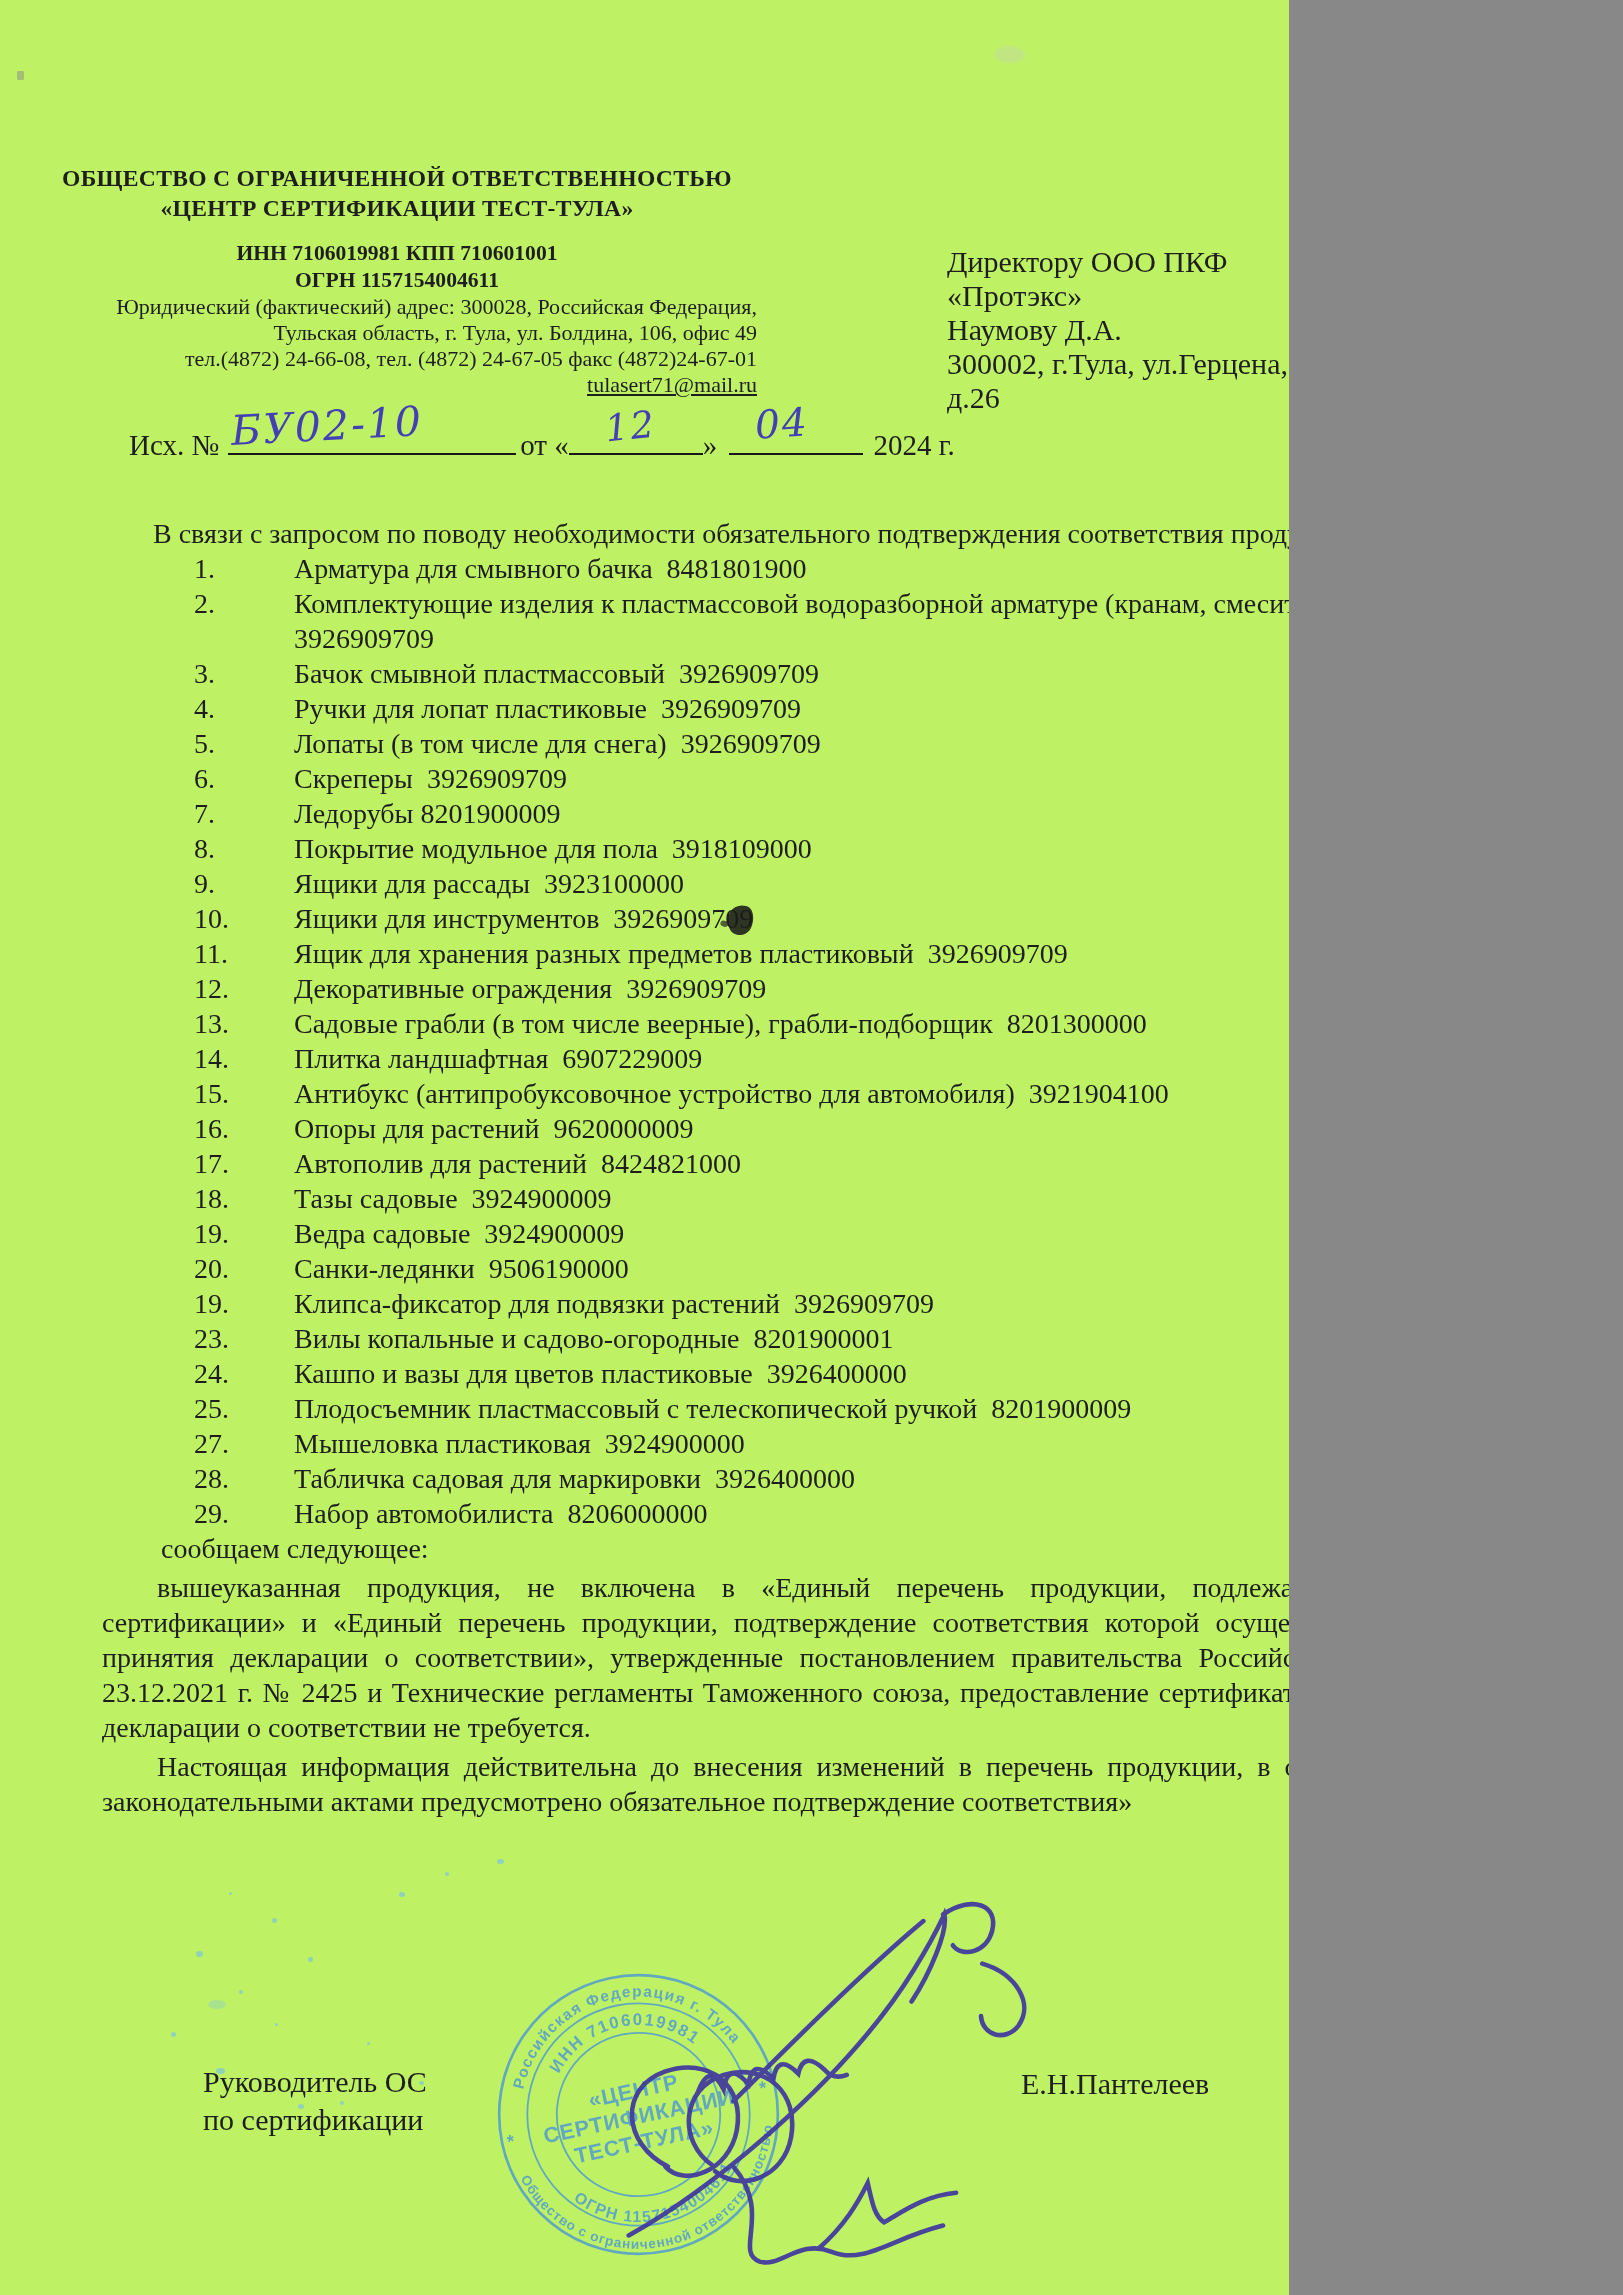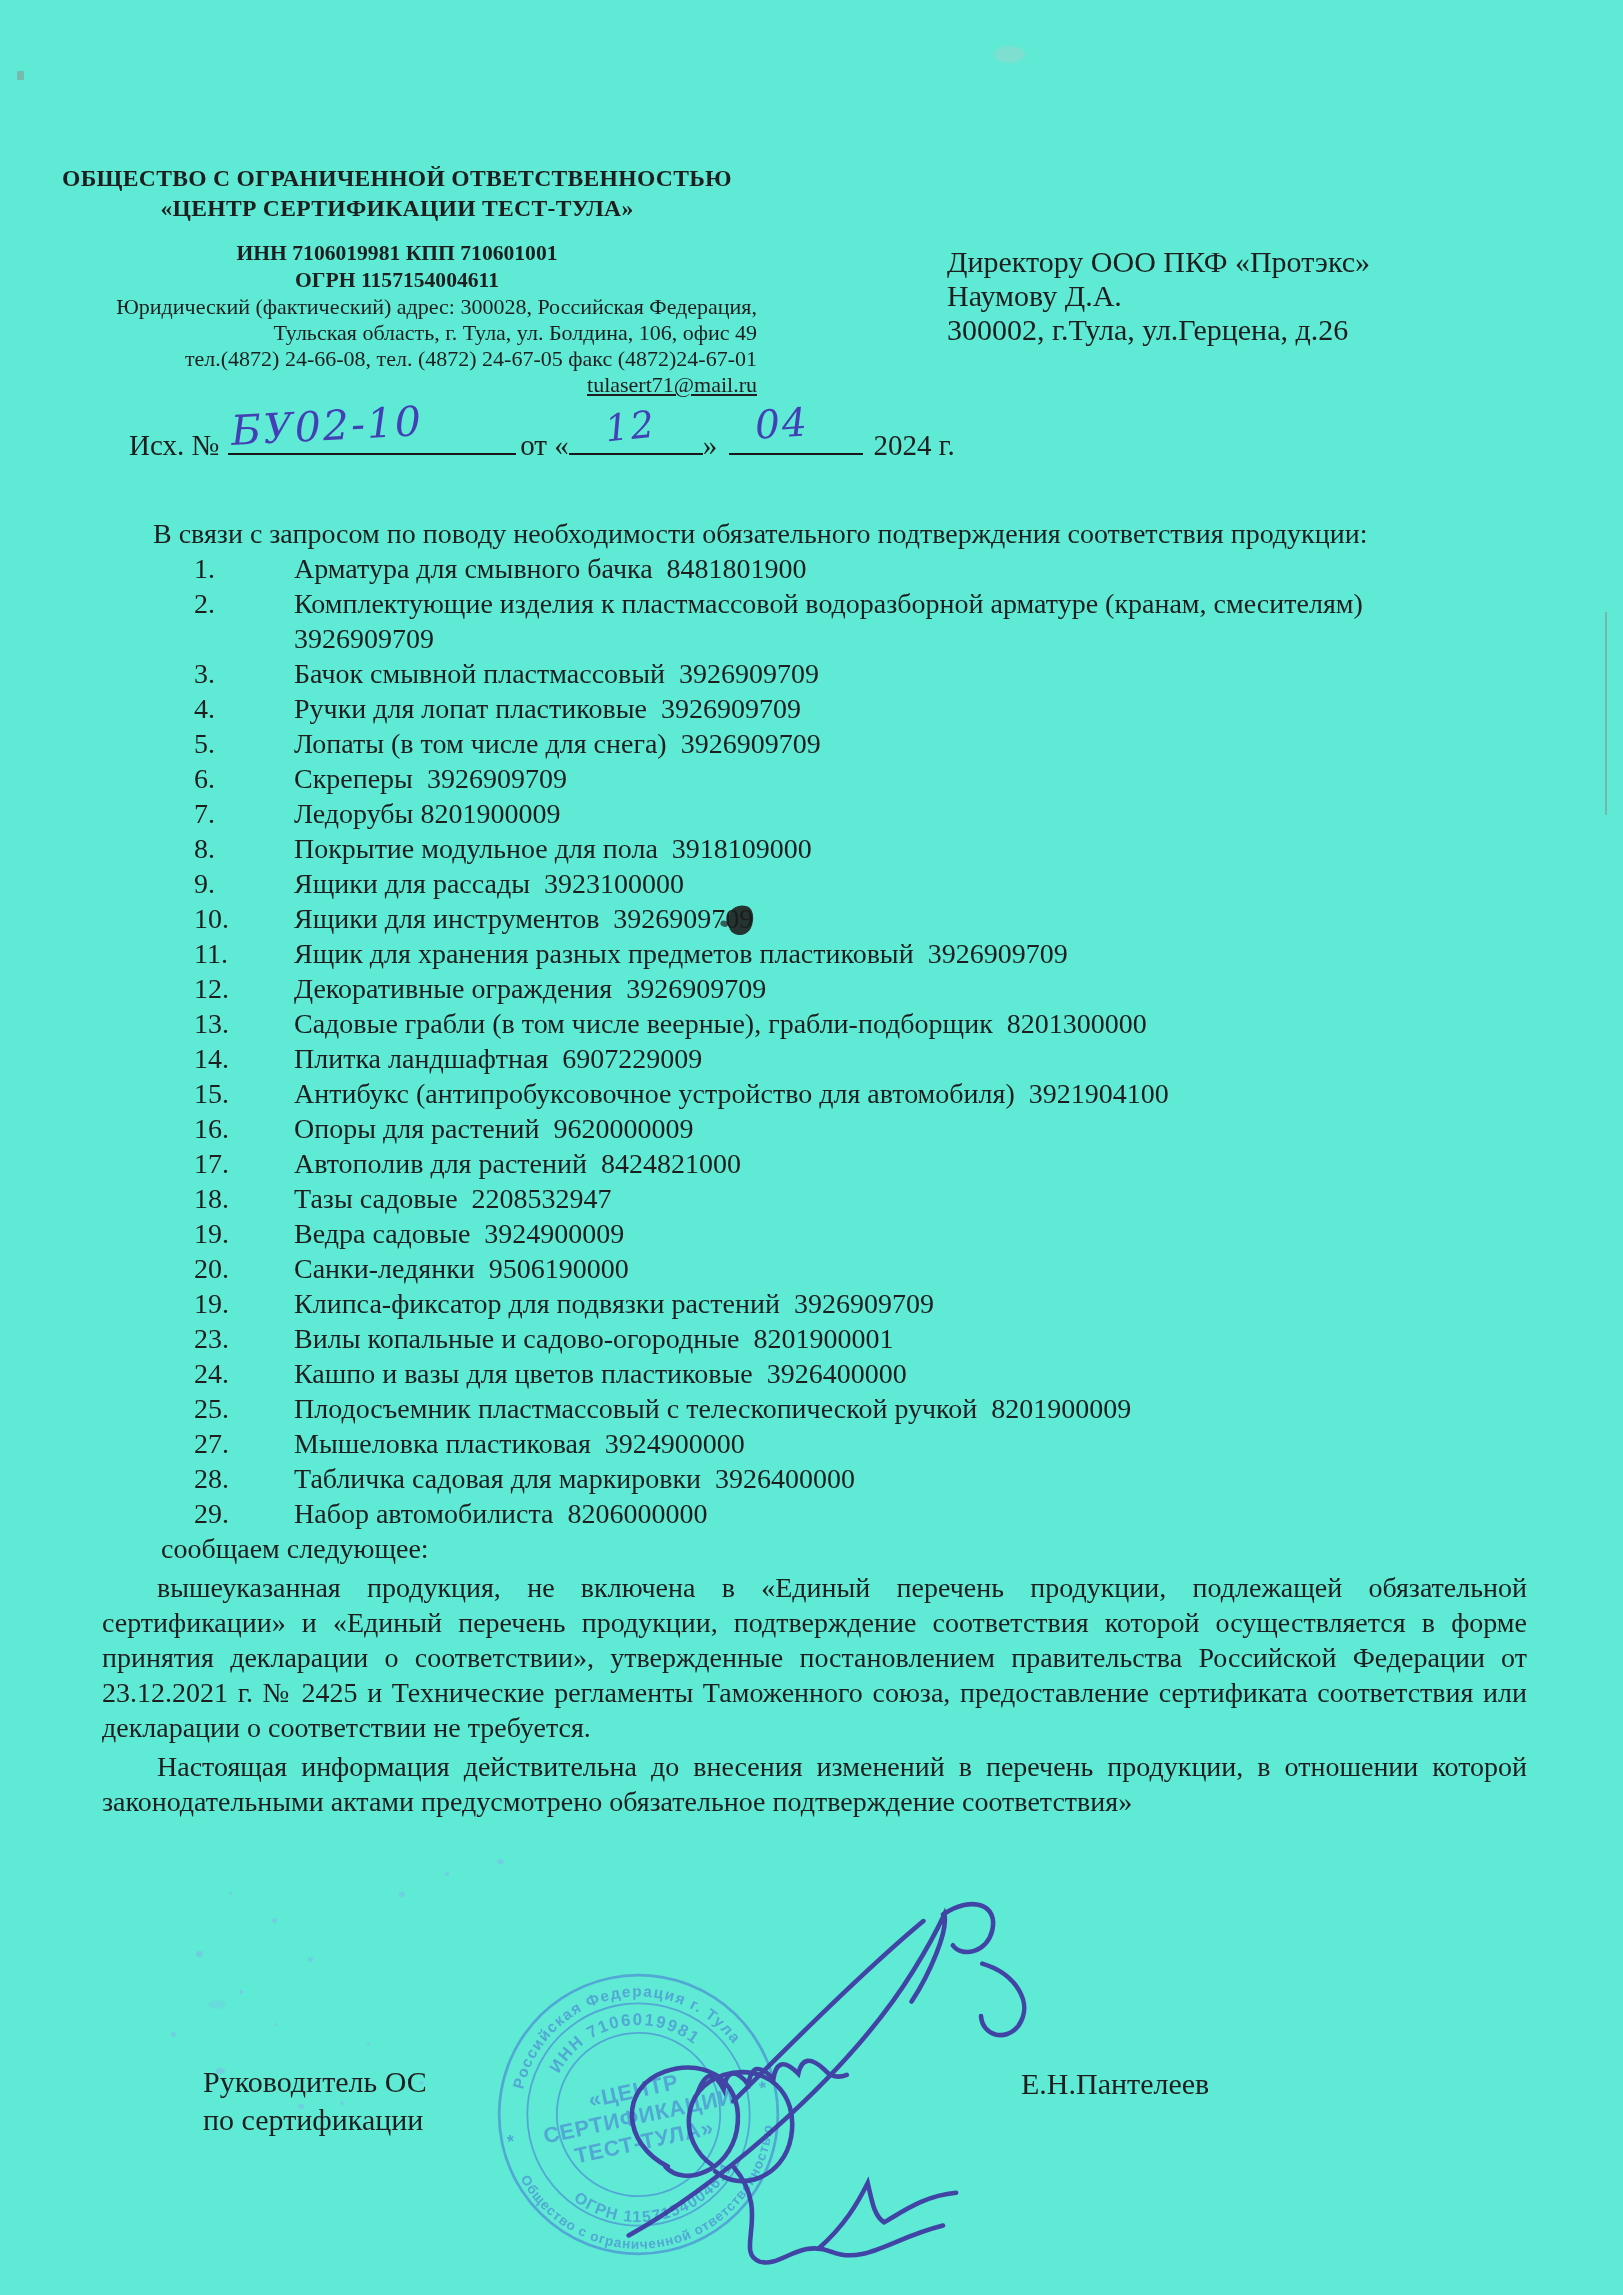--- a/index.html
+++ b/index.html
@@ -1,18 +1,18 @@
 <!DOCTYPE html>
 <html style="font-size:10.5px"><head>
 <meta charset="utf-8">
 <style>
   html,body { margin:0; padding:0; background:#888; }
   .page {
-    position:relative; width:1623px; height:2295px;
-    background:#5eead4; overflow:hidden;
+    position:relative; width:1289px; height:2295px;
+    background:#bef264; overflow:hidden;
     font-family:"Liberation Serif","DejaVu Serif",serif;
     color:#1e1e1e;
   }
   
   .letterhead { position:absolute; left:37px; top:164px; width:720px; text-align:center; }
   .org-line { font-weight:bold; font-size:23.6px; line-height:29.5px; letter-spacing:0.3px; }
   .reg-block { margin-top:17px; font-weight:bold; font-size:21.6px; line-height:27px; }
   .addr-line { font-size:22px; line-height:26px;text-align:right; }
   .email { text-decoration:underline; }
   
@@ -168,21 +168,21 @@
           <span class="txt">Опоры для растений  9620000009</span>
         </div>
 
         <div class="list-row">
           <span class="num">17.</span>
           <span class="txt">Автополив для растений  8424821000</span>
         </div>
 
         <div class="list-row">
           <span class="num">18.</span>
-          <span class="txt">Тазы садовые  2208532947</span>
+          <span class="txt">Тазы садовые  3924900009</span>
         </div>
 
         <div class="list-row">
           <span class="num">19.</span>
           <span class="txt">Ведра садовые  3924900009</span>
         </div>
 
         <div class="list-row">
           <span class="num">20.</span>
           <span class="txt">Санки-ледянки  9506190000</span>

